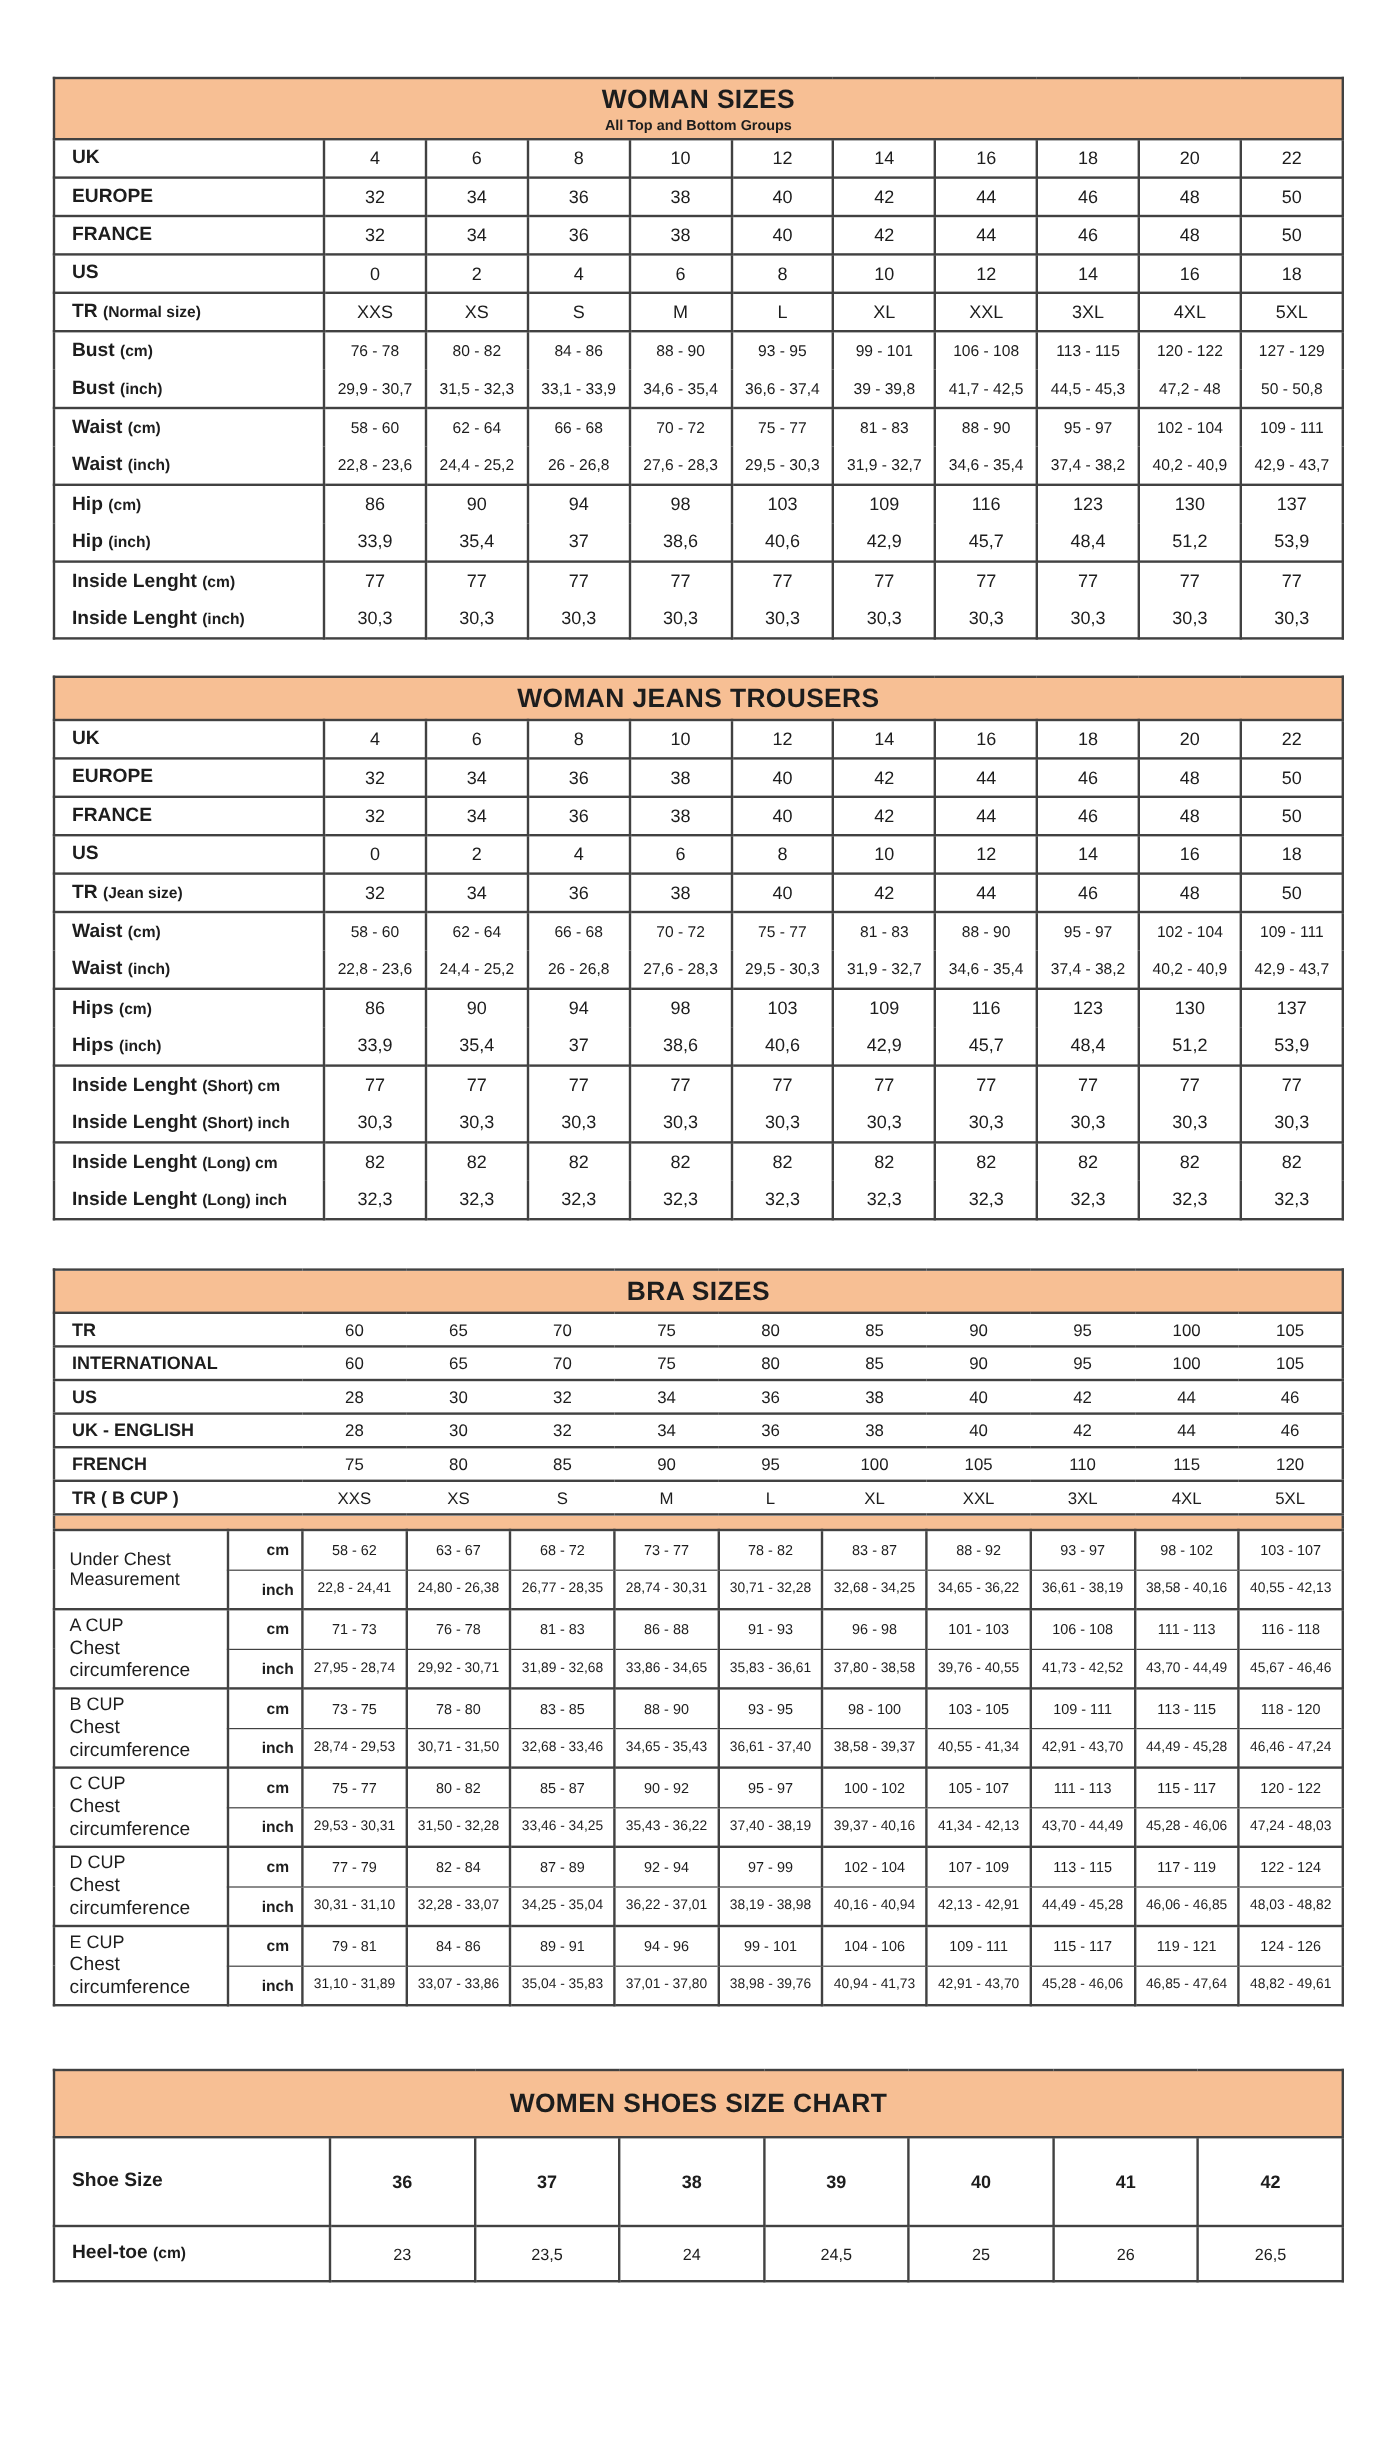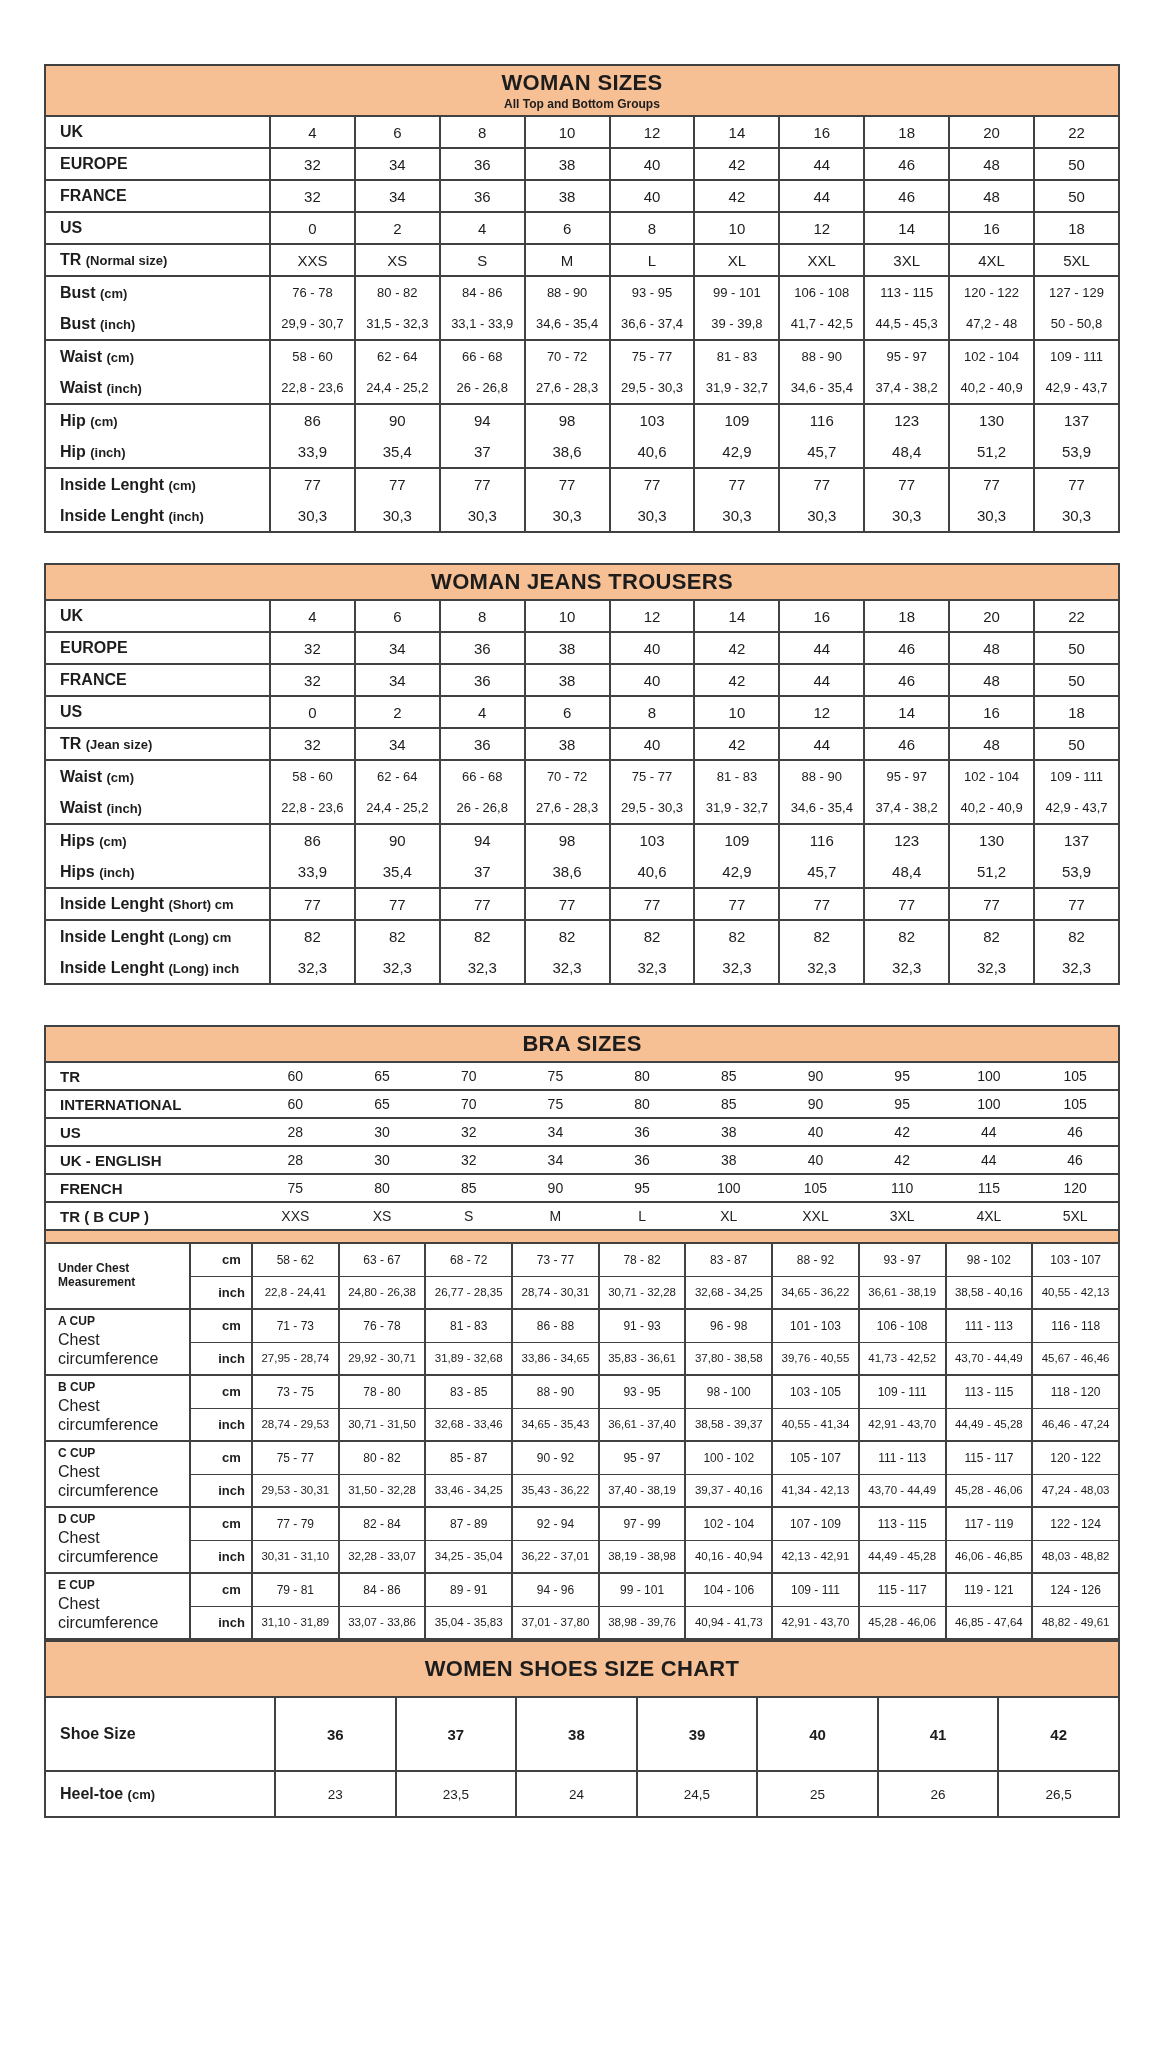--- a/index.html
+++ b/index.html
@@ -59,40 +59,40 @@
   .t-bra tr.brow td.lbl{
     text-align:left;padding-left:14px;font-weight:bold;font-size:15px;
   }
   .t-bra tr.strip-row td{
     background:var(--orange);
     height:13px;border-left:0;border-right:0;padding:0;
   }
   .t-bra td.cuplbl{
     text-align:left;padding-left:12px;vertical-align:middle;white-space:normal;
   }
-  .cup-name{font-size:12px;font-weight:bold;line-height:1.15;}
+  .cup-name{font-size:15px;font-weight:normal;line-height:1.15;}
   .cup-sub{font-size:16px;line-height:1.2;margin-top:1px;}
   .t-bra td.unit{font-size:13px;font-weight:bold;padding-left:21px;}
   .t-bra td.rng{font-size:12px;}
   .t-bra tr.cup-b td.rng{font-size:11.5px;}
   tr.cup-a td:not(.cuplbl){border-bottom-width:1px;}
   tr.cup-b td{border-top-width:1px;}
 
   
   .t-shoes td{font-size:15px;}
   .t-shoes td.lbl{
     text-align:left;padding-left:14px;font-weight:bold;font-size:16px;
   }
   .t-shoes tr.r0 td{height:74px;font-weight:bold;}
   .t-shoes tr.r1 td{height:46px;font-size:13.5px;}
   .t-shoes tr.r1 td.lbl{font-size:16px;}
 
   .mb1{margin-bottom:30px;}
   .mb2{margin-bottom:40px;}
-  .mb3{}
+  .mb3{margin-bottom:52px;}
 </style>
 </head>
 <body>
 
 <div class="sheet">
 
   <table class="t-main mb1">
     <colgroup>
         <col style="width:225px">
         <col span="10">
@@ -413,20 +413,33 @@
           <td class="val">77</td>
           <td class="val">77</td>
           <td class="val">77</td>
           <td class="val">77</td>
           <td class="val">77</td>
           <td class="val">77</td>
           <td class="val">77</td>
           <td class="val">77</td>
           <td class="val">77</td>
           <td class="val">77</td>
+        </tr>
+        <tr class="p-b">
+          <td class="lbl"><span>Inside Lenght </span><span class="sm">(Short) inch</span></td>
+          <td class="val">30,3</td>
+          <td class="val">30,3</td>
+          <td class="val">30,3</td>
+          <td class="val">30,3</td>
+          <td class="val">30,3</td>
+          <td class="val">30,3</td>
+          <td class="val">30,3</td>
+          <td class="val">30,3</td>
+          <td class="val">30,3</td>
+          <td class="val">30,3</td>
         </tr>
         <tr class="p-a">
           <td class="lbl"><span>Inside Lenght </span><span class="sm">(Long) cm</span></td>
           <td class="val">82</td>
           <td class="val">82</td>
           <td class="val">82</td>
           <td class="val">82</td>
           <td class="val">82</td>
           <td class="val">82</td>
           <td class="val">82</td>

